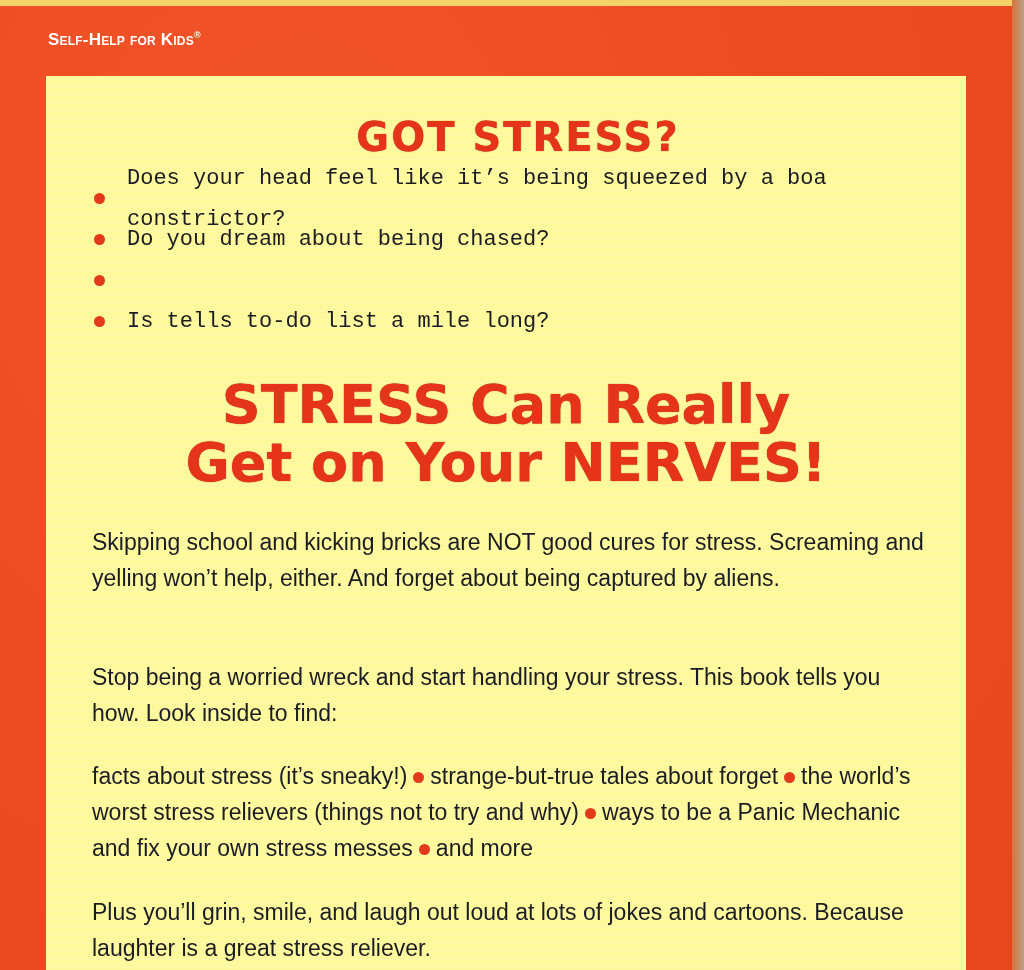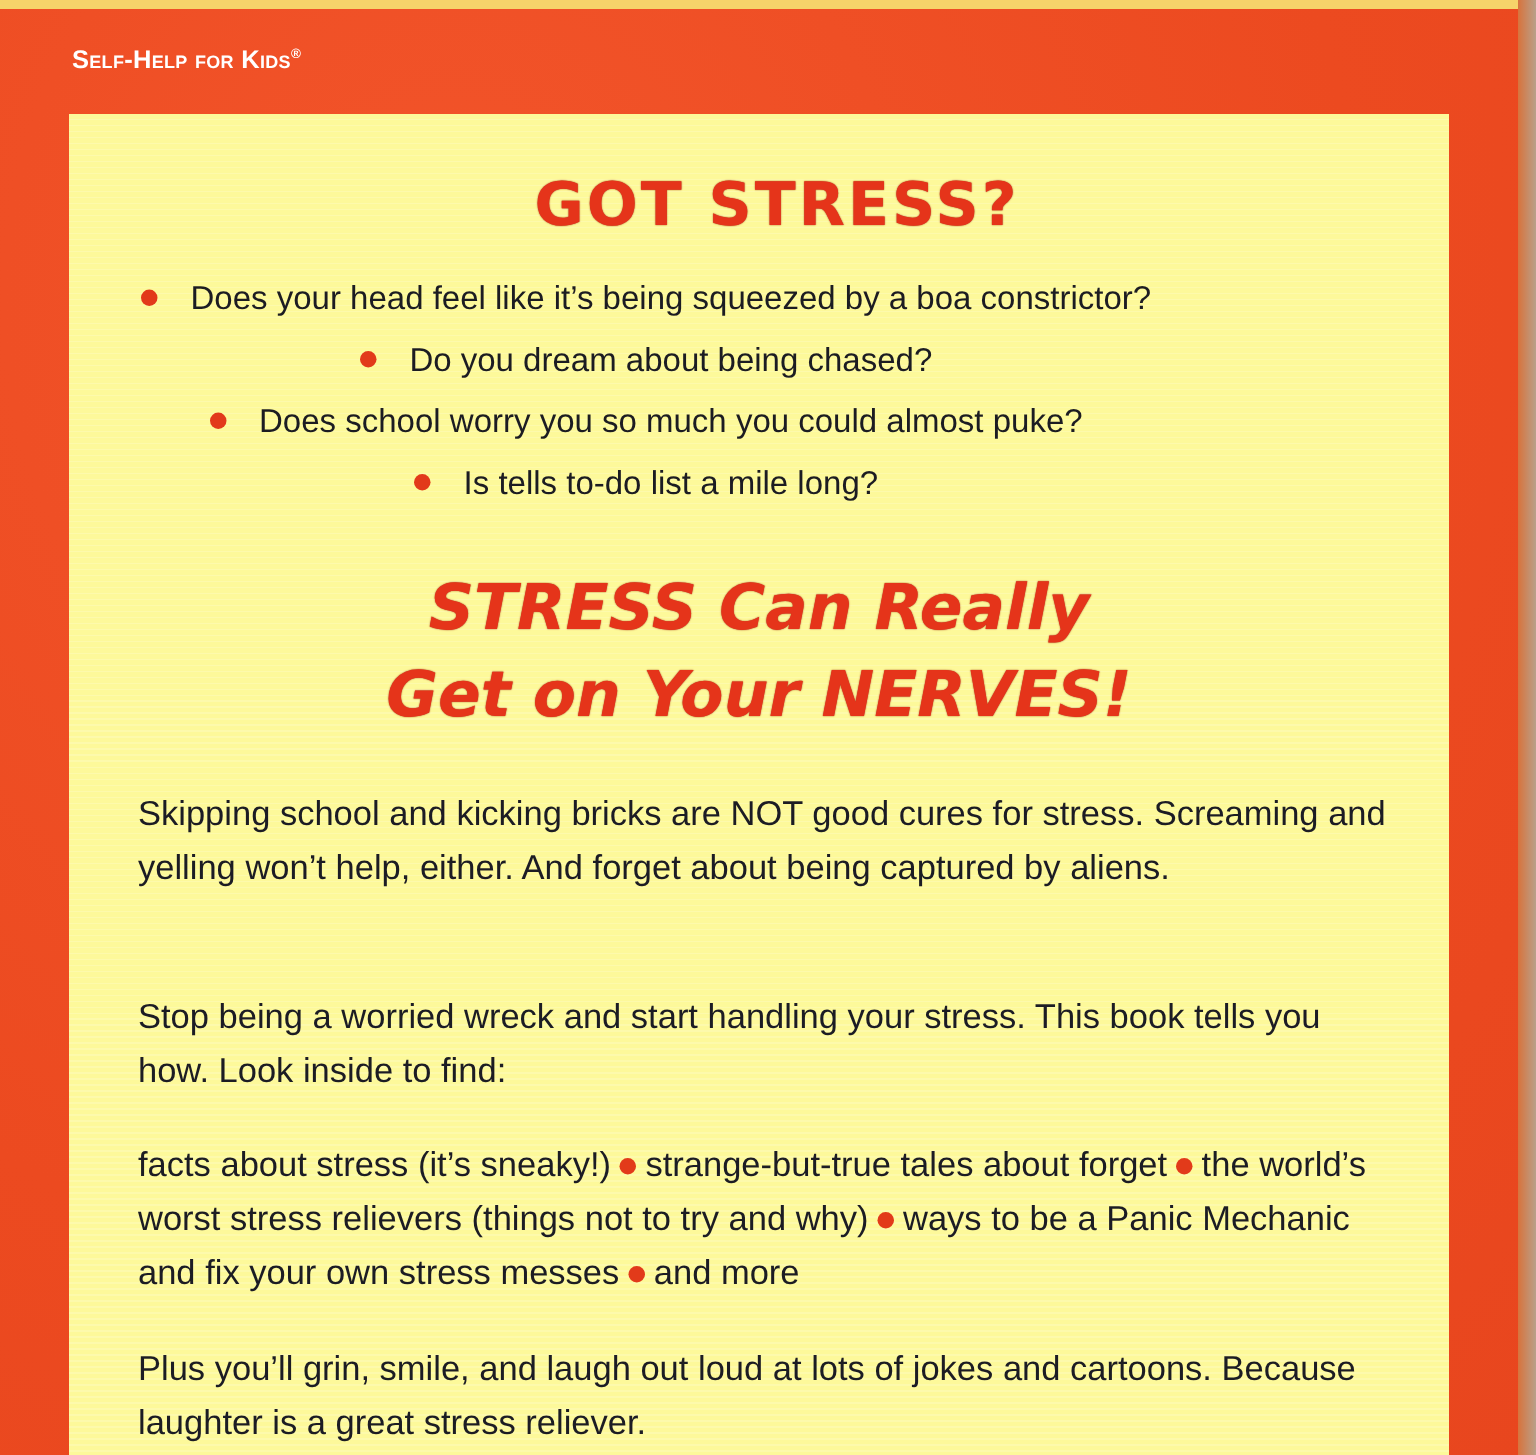--- a/index.html
+++ b/index.html
@@ -31,29 +31,29 @@
     background:#fdf99a;
     background-image:repeating-linear-gradient(0deg, rgba(255,255,255,0.18) 0 1px, transparent 1px 4px);
   }
   .headline {
     color:#e5341a; font-family:"DejaVu Sans", sans-serif; font-weight:bold;
     text-align:center; text-shadow:0 0 1px #9a1f0a;
   }
   .h1 { position:absolute; top:38px; left:12px; width:100%; font-size:40px; letter-spacing:2px; }
   .questions { position:absolute; top:102px; left:48px; list-style:none; margin:0; padding:0; }
   .questions li {
-    font-family:Liberation Sans, sans-serif; font-size:22px; color:#1c1c22;
-    height:41px; line-height:41px; display:flex; align-items:center;justify-content:center;
+    font-family:Liberation Mono, monospace; font-size:22px; color:#1c1c22;
+    height:41px; line-height:41px; display:flex; align-items:center;
   }
   .dot {
     display:inline-block; width:11px; height:11px; border-radius:50%;
     background:#e23a1a; margin-right:22px; flex:none;
   }
   .inline-dot { display:inline-block; width:11px; height:11px; border-radius:50%; background:#e23a1a; margin:0 6px; vertical-align:middle; }
-  .h2 { position:absolute; top:300px; left:0; width:100%; font-size:42px; line-height:58px;font-style:italic; }
+  .h2 { position:absolute; top:300px; left:0; width:100%; font-size:54px; line-height:58px; }
   .body-p {
     position:absolute; left:46px; width:840px;
     font-size:23px; line-height:36px; color:#1c1c24; margin:0;
   }
 </style>
 </head>
 <body>
 
 <div class="cover">
   <div class="header">
@@ -67,21 +67,20 @@
       <li>
           <span class="dot"></span>
           <span>Does your head feel like it’s being squeezed by a boa constrictor?</span>
         </li>
       <li>
           <span class="dot"></span>
           <span>Do you dream about being chased?</span>
         </li>
       <li>
           <span class="dot"></span>
-          <span>Does school worry you so much you could almost puke?</span>
         </li>
       <li>
           <span class="dot"></span>
           <span>Is tells to-do list a mile long?</span>
         </li>
     </ul>
 
     <div class="headline h2">
       <div>STRESS Can Really</div>
       <div>Get on Your NERVES!</div>

